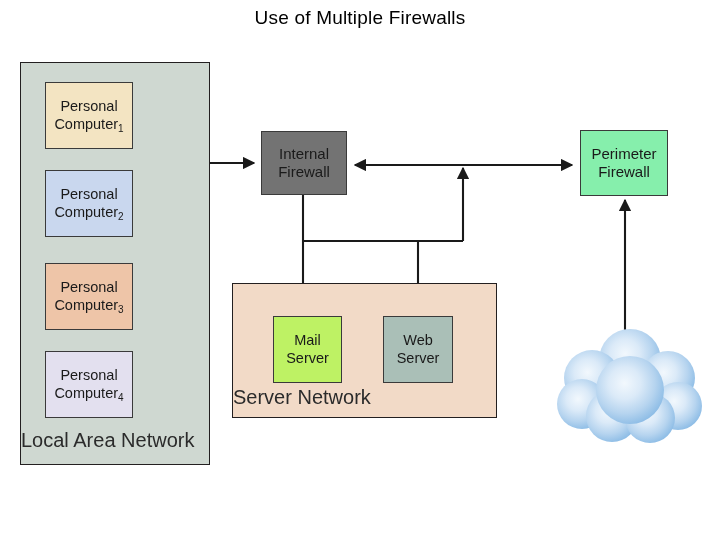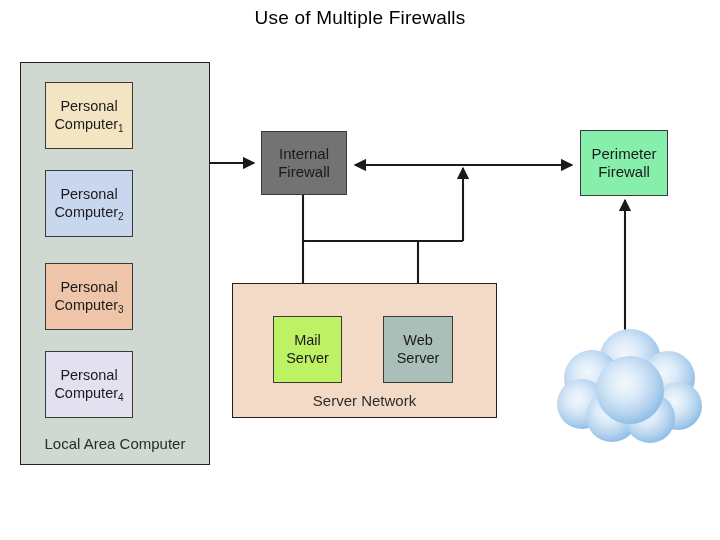--- a/index.html
+++ b/index.html
@@ -58,22 +58,21 @@
     left: 232px;
     top: 283px;
     width: 265px;
     height: 135px;
     background: #f2dac7;
   }
   .group-label {
     position: absolute;
     left: 0;
     width: 100%;
-    text-align: center;
-    font-size: 15px;
+    font-size: 20px;
     color: #2b2b2b;
   }
   #lan-label { bottom: 12px; }
   #server-network-label { bottom: 8px; }
 
   
   .node {
     position: absolute;
     box-sizing: border-box;
     border: 1.4px solid #3a3a3a;
@@ -172,21 +171,21 @@
       <circle cx="668" cy="378" r="27" fill="url(#cloud-grad)"></circle>
       <circle cx="582" cy="404" r="25" fill="url(#cloud-grad)"></circle>
       <circle cx="678" cy="406" r="24" fill="url(#cloud-grad)"></circle>
       <circle cx="612" cy="416" r="26" fill="url(#cloud-grad)"></circle>
       <circle cx="650" cy="418" r="25" fill="url(#cloud-grad)"></circle>
       <circle cx="630" cy="390" r="34" fill="url(#cloud-grad)"></circle>
     </g>
   </svg>
 
   <div class="group-box" id="lan-group">
-    <div class="group-label" id="lan-label">Local Area Computer</div>
+    <div class="group-label" id="lan-label">Local Area Network</div>
   </div>
 
   <div class="node" id="pc-1">
     <span class="l1">Personal</span>
     <span class="l2"><span>Computer</span><sub>1</sub></span>
   </div>
 
   <div class="node" id="pc-2">
     <span class="l1">Personal</span>
     <span class="l2"><span>Computer</span><sub>2</sub></span>

